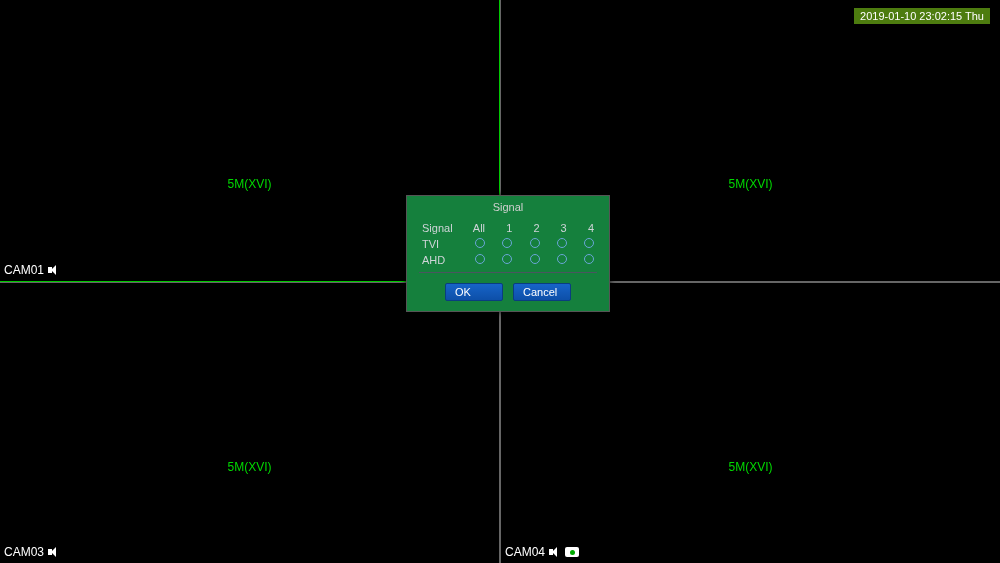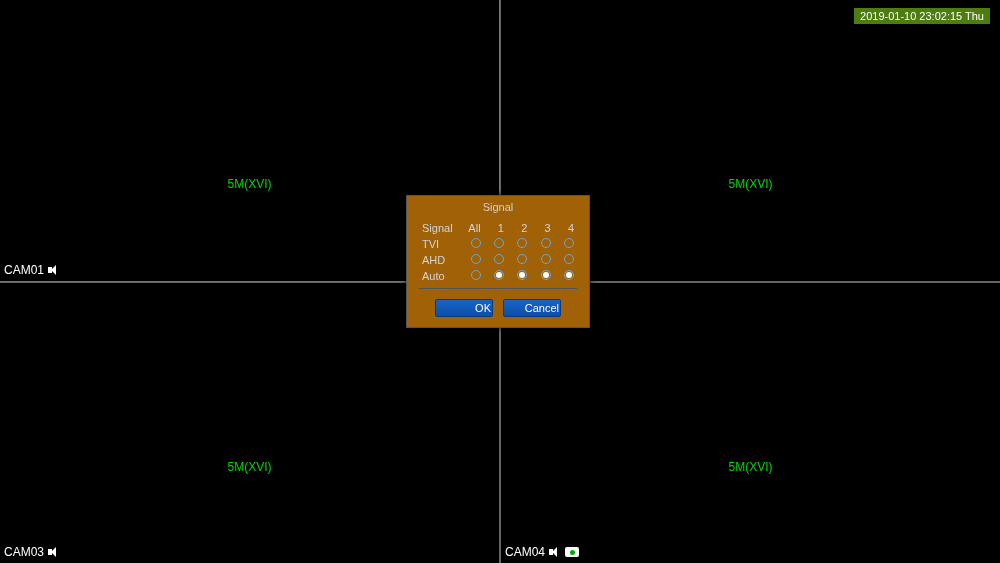--- a/index.html
+++ b/index.html
@@ -104,22 +104,22 @@
       font-size: 14px;
       font-weight: bold;
       z-index: -1;
     }
 
     
     .dialog {
       position: absolute;
       top: 195px;
       left: 406px;
-      width: 184px;
-      background: #a16207;
+      width: 204px;
+      background: #15803d;
       border: 1px solid #555;
       box-shadow: 0 0 6px rgba(0,0,0,0.8);
       color: #cfd4d8;
       font-size: 11px;
     }
     .dialog-title {
       text-align: center;
       padding: 5px 0 3px;
       color: #d0d0d0;
     }
@@ -168,23 +168,23 @@
       display: flex;
       justify-content: center;
       gap: 10px;
       margin-top: 10px;
     }
     .btn {
       background: linear-gradient(#1764c8, #0d4fa8);
       border: 1px solid #0a3d80;
       color: #fff;
       font-size: 11px;
-      padding: 2px 1px;
+      padding: 2px 9px;
       width: 58px;
-      text-align: right;
+      text-align: left;
       border-radius: 2px;
       cursor: pointer;
     }
   </style>
 </head>
 <body>
 
 <div class="grid">
   <div class="cell cell-1">
     <div class="cell-label">5M(XVI)</div>
@@ -238,28 +238,20 @@
         <td><span class="radio"></span></td>
       </tr>
       <tr>
         <td>AHD</td>
         <td><span class="radio"></span></td>
         <td><span class="radio"></span></td>
         <td><span class="radio"></span></td>
         <td><span class="radio"></span></td>
         <td><span class="radio"></span></td>
       </tr>
-      <tr>
-        <td>Auto</td>
-        <td><span class="radio"></span></td>
-        <td><span class="radio selected"></span></td>
-        <td><span class="radio selected"></span></td>
-        <td><span class="radio selected"></span></td>
-        <td><span class="radio selected"></span></td>
-      </tr>
     </tbody>
       </table>
     <hr class="divider">
     <div class="dialog-buttons">
       <div class="btn">OK</div>
       <div class="btn">Cancel</div>
     </div>
   </div>
 </div>
 

